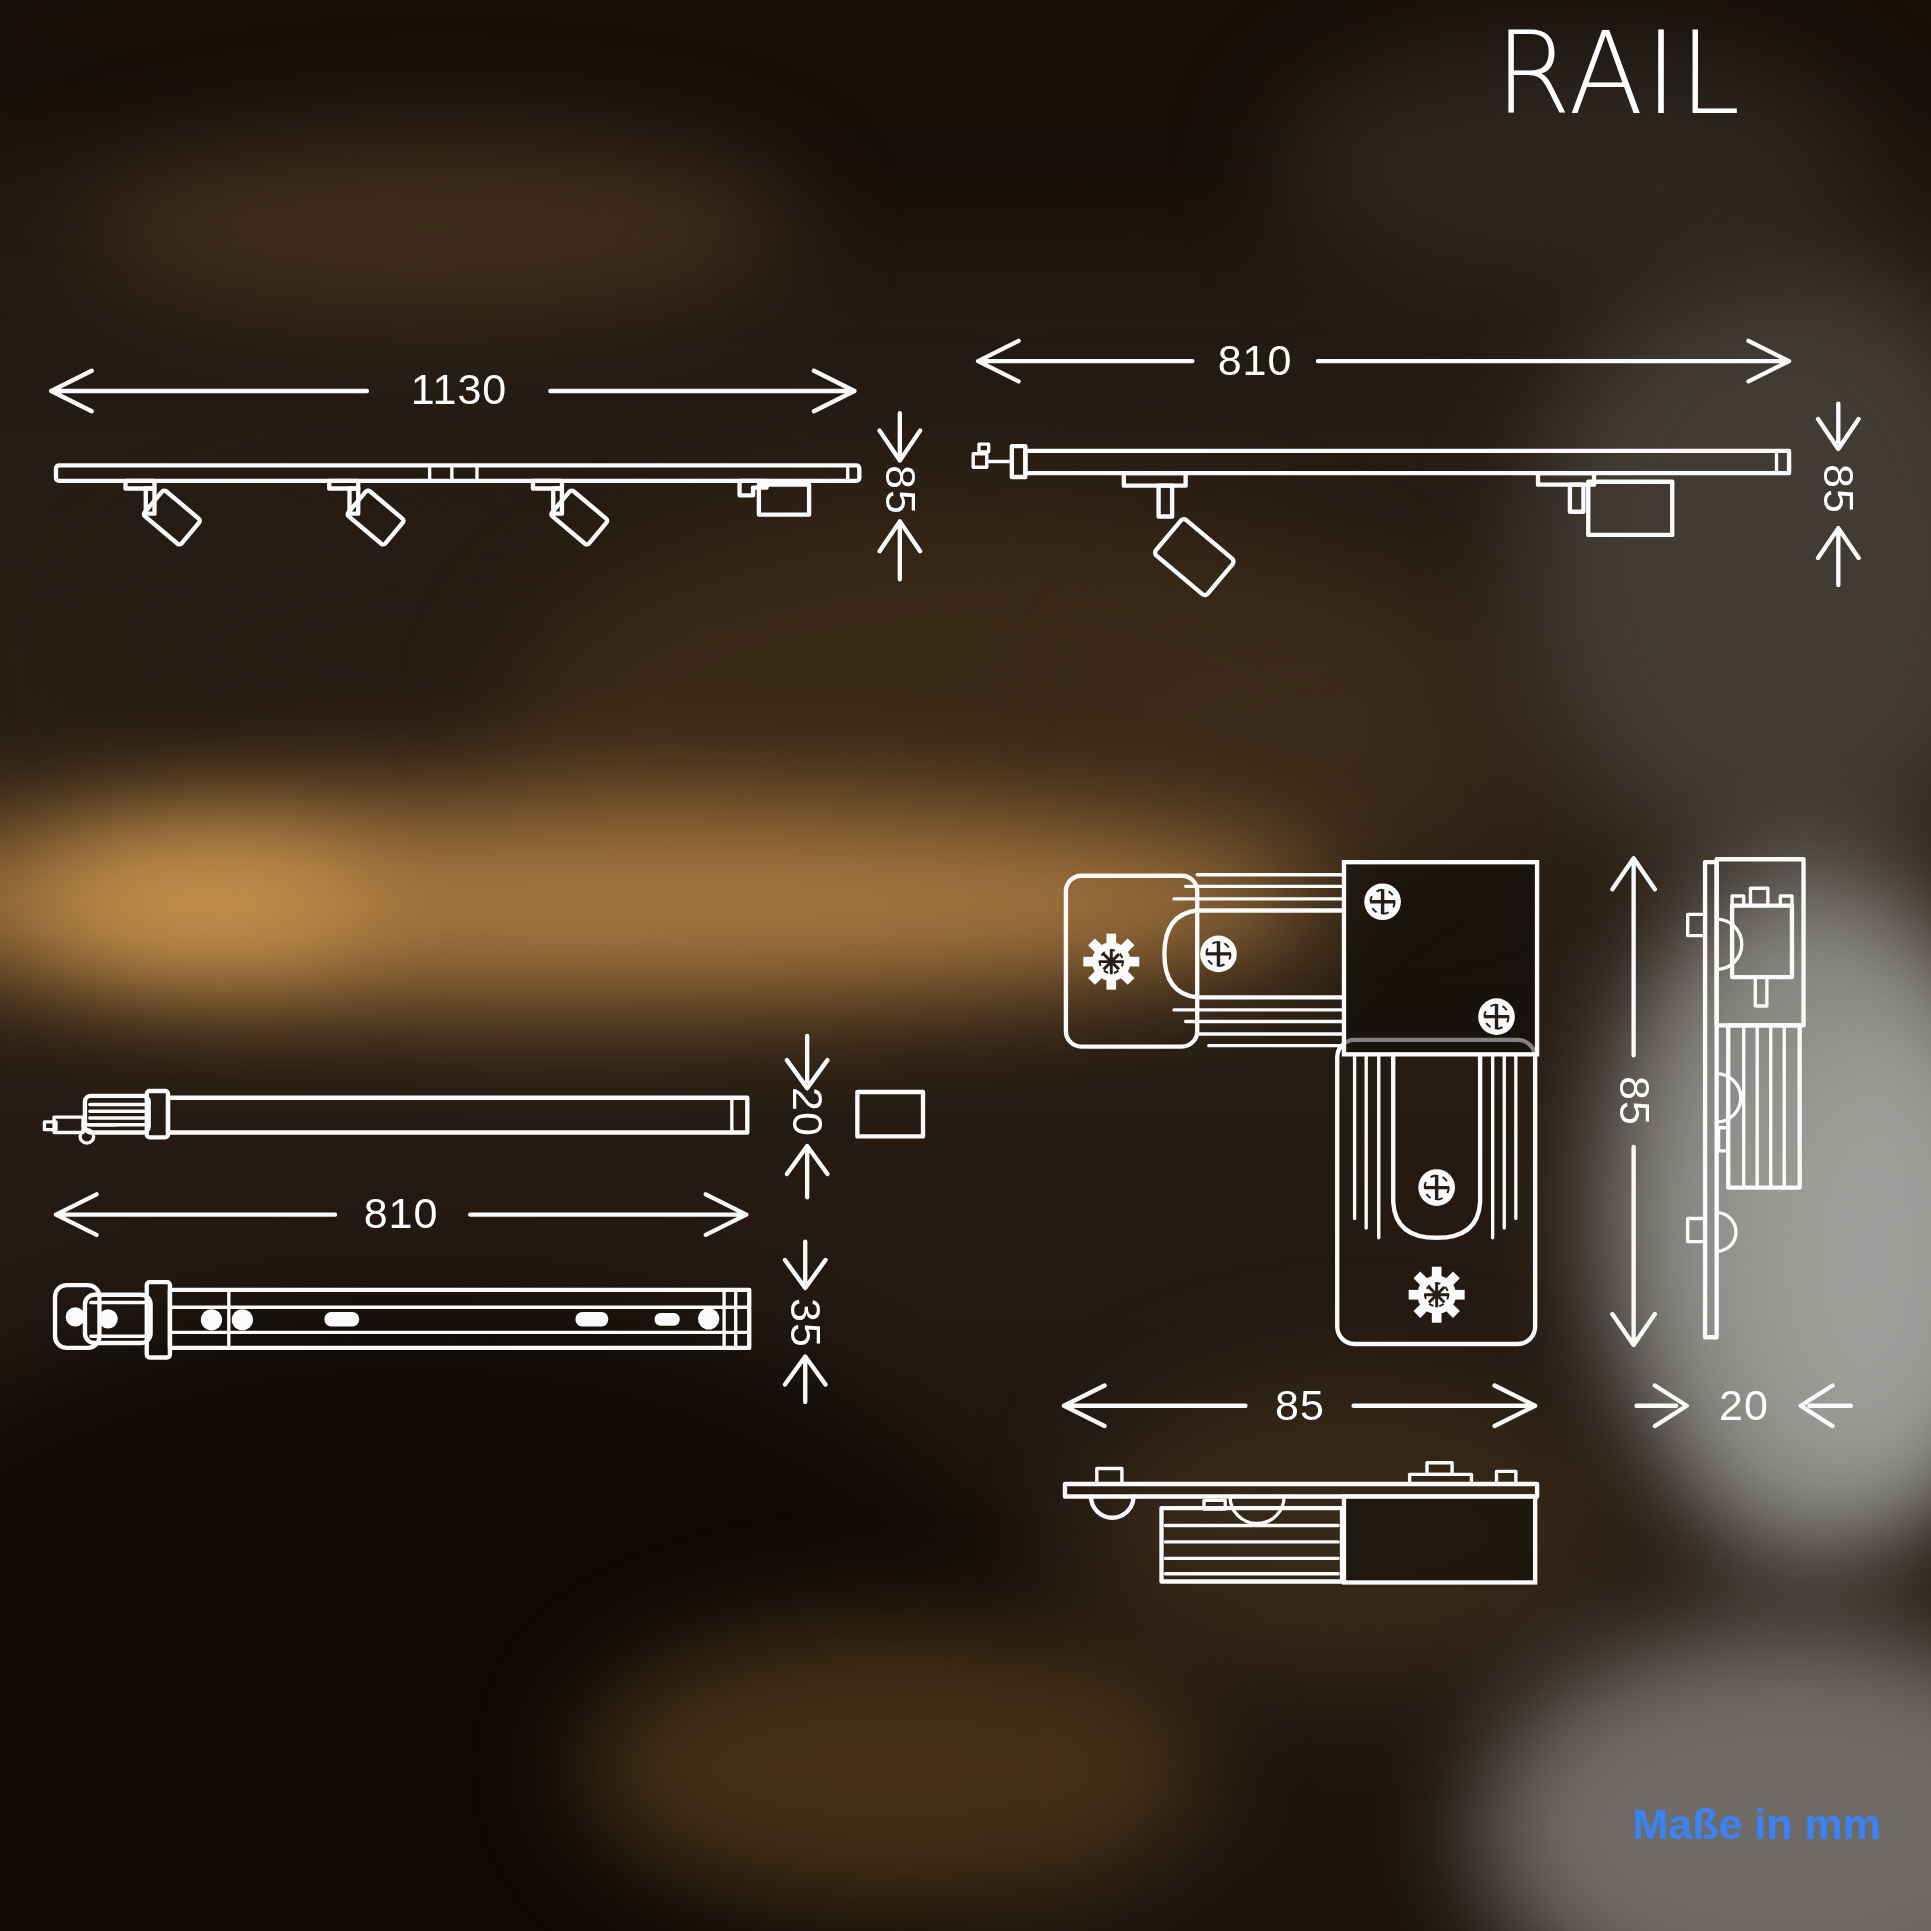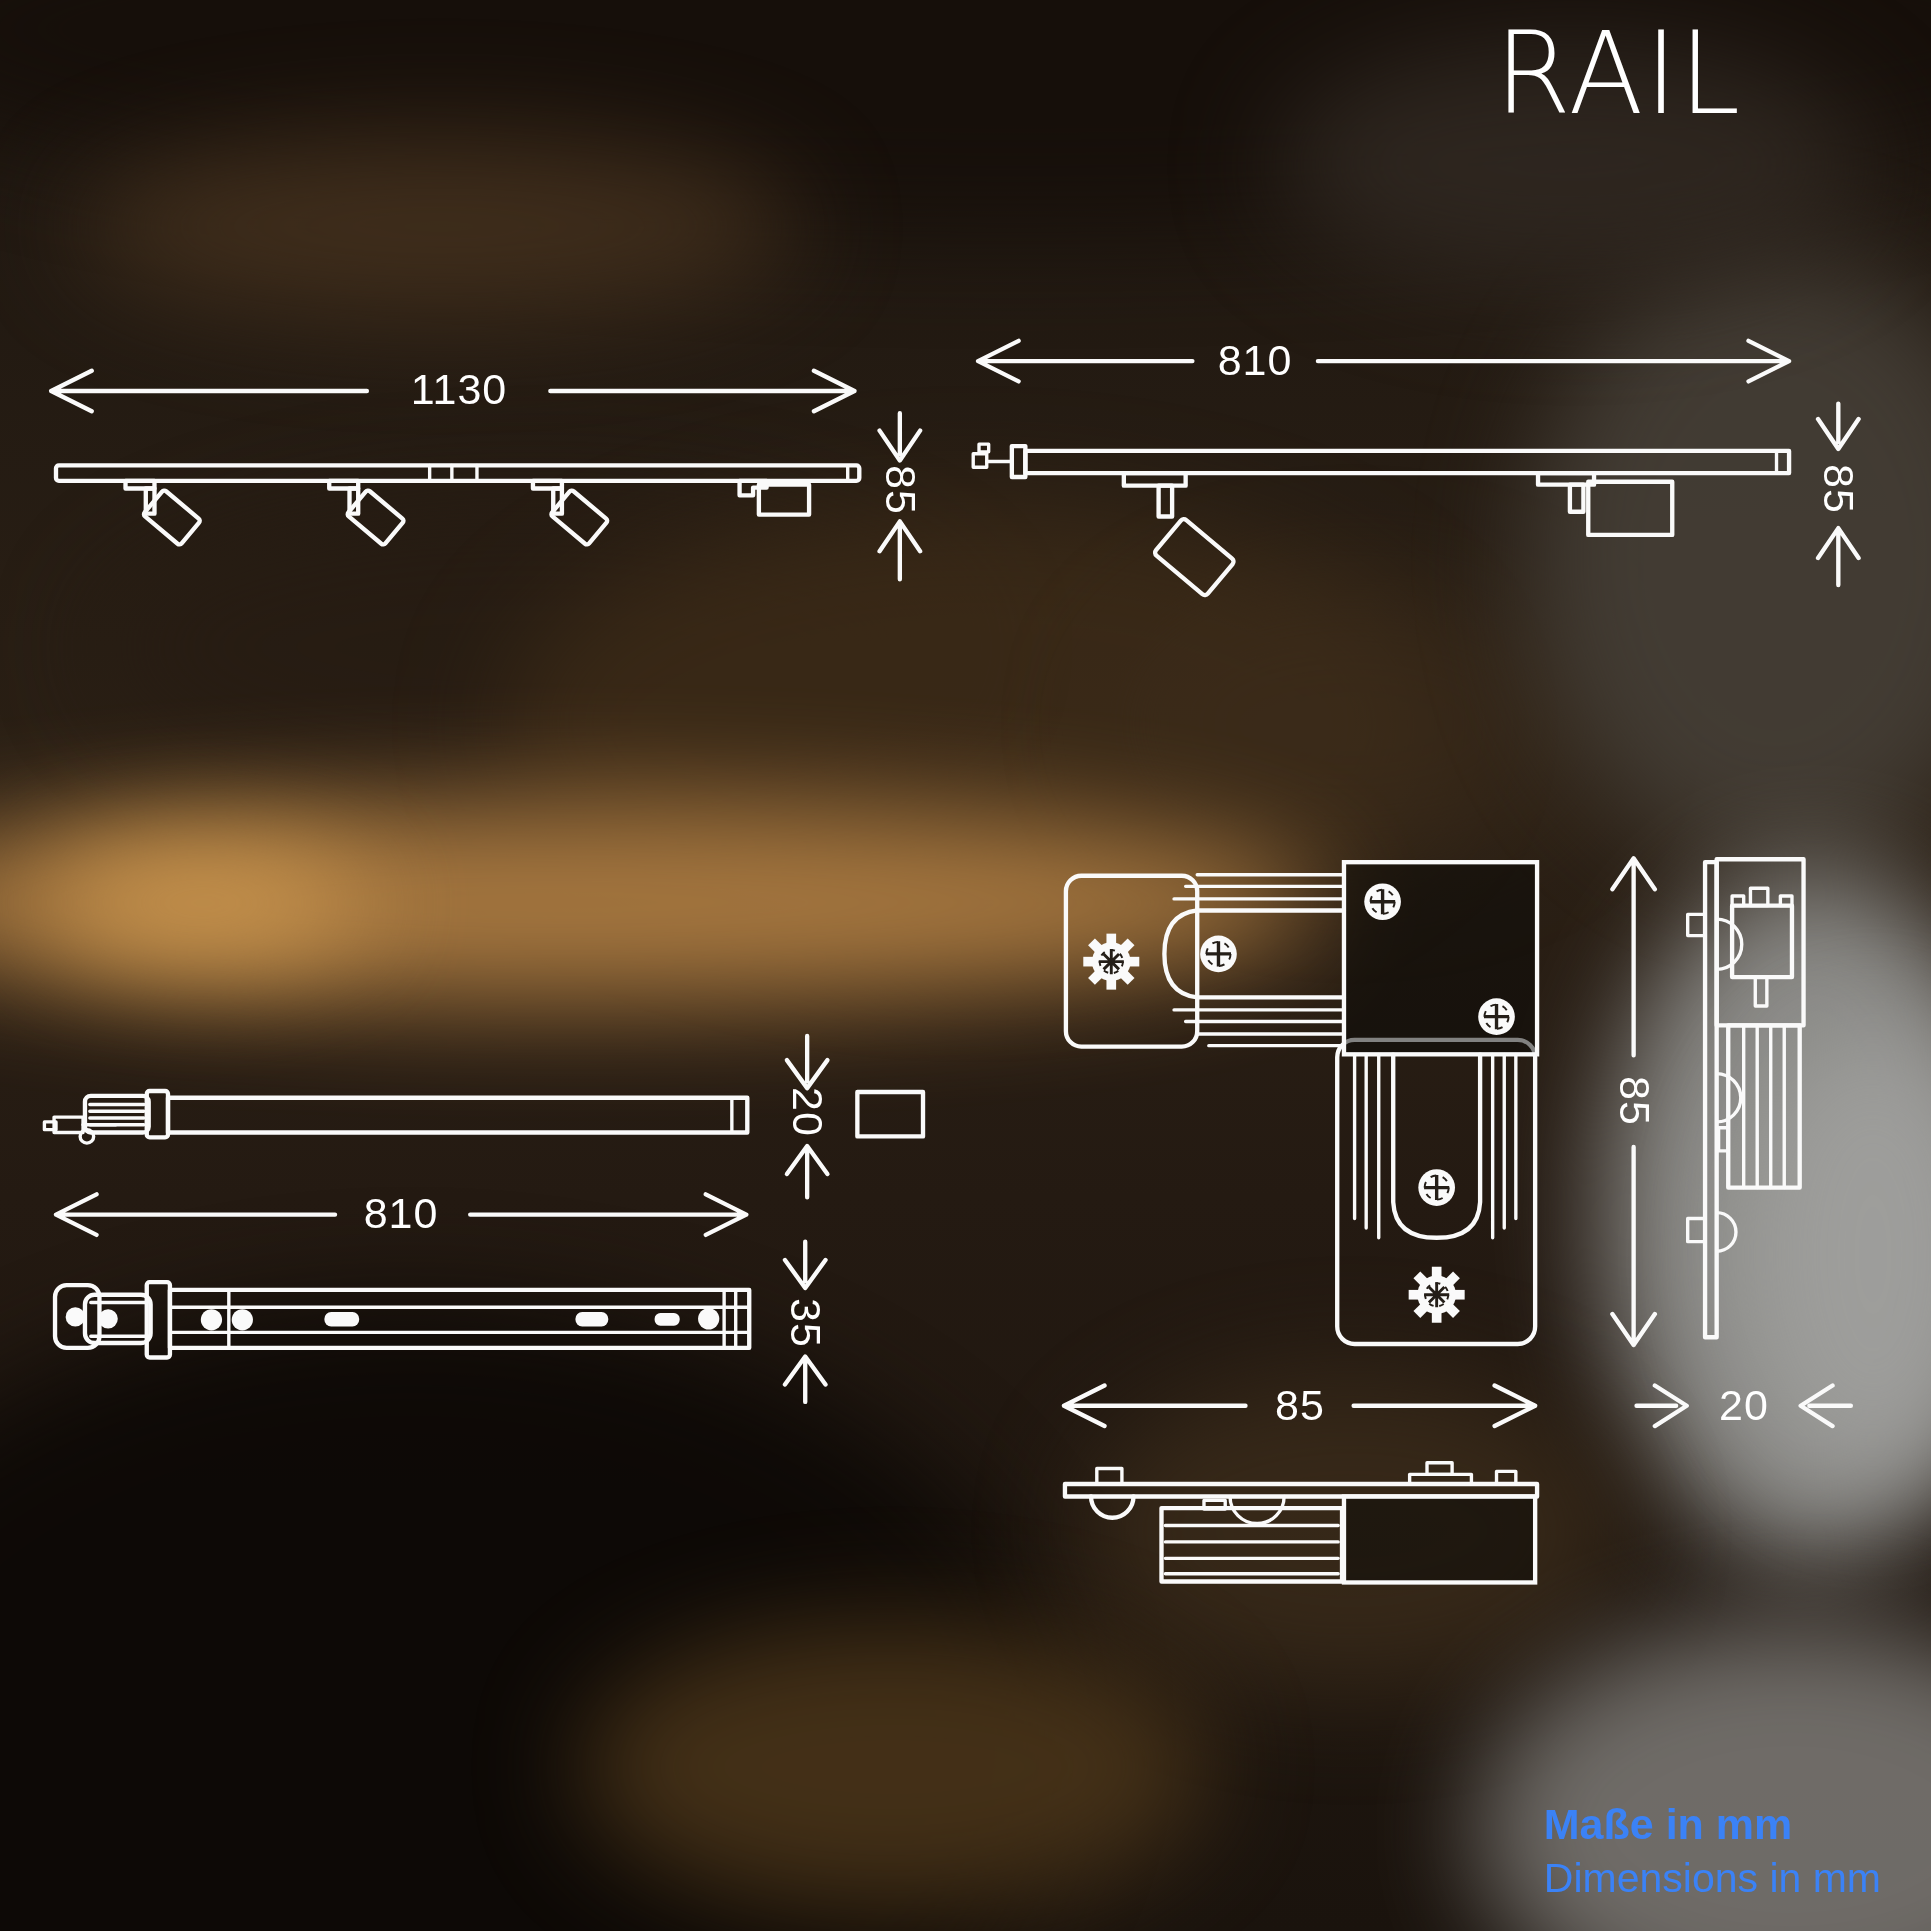--- a/index.html
+++ b/index.html
@@ -263,15 +263,14 @@
 <div class="dim-label rot" style="left:807px;top:1112px">20</div>
 <div class="dim-label rot" style="left:805px;top:1323px">35</div>
 <div class="dim-label rot" style="left:1634px;top:1101px">85</div>
 <div class="dim-label" style="left:1300px;top:1405px">85</div>
 <div class="dim-label" style="left:1744px;top:1405px">20</div>
 
 <div id="logo">RAIL</div>
 
 <div id="footer">
   <div class="f1">Maße in mm</div>
-  <div class="f2">Dimensions in mm</div>
 </div>
 
 
 </body></html>

